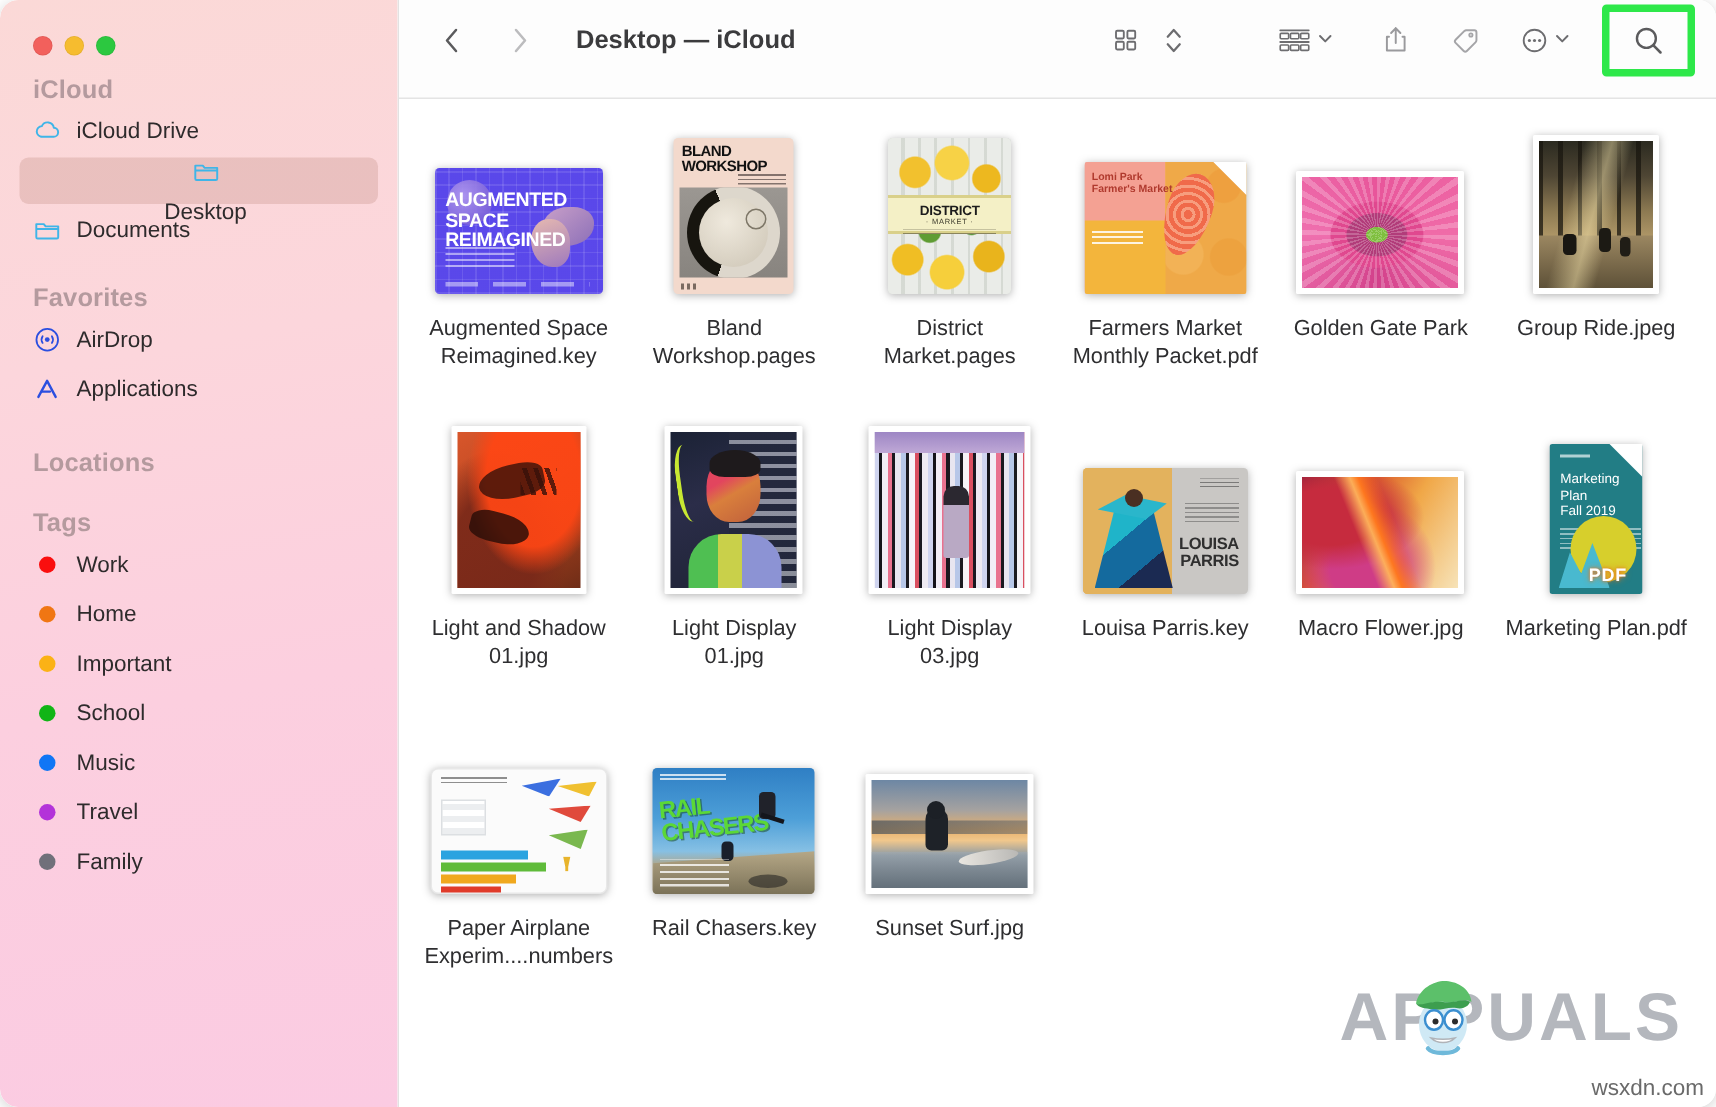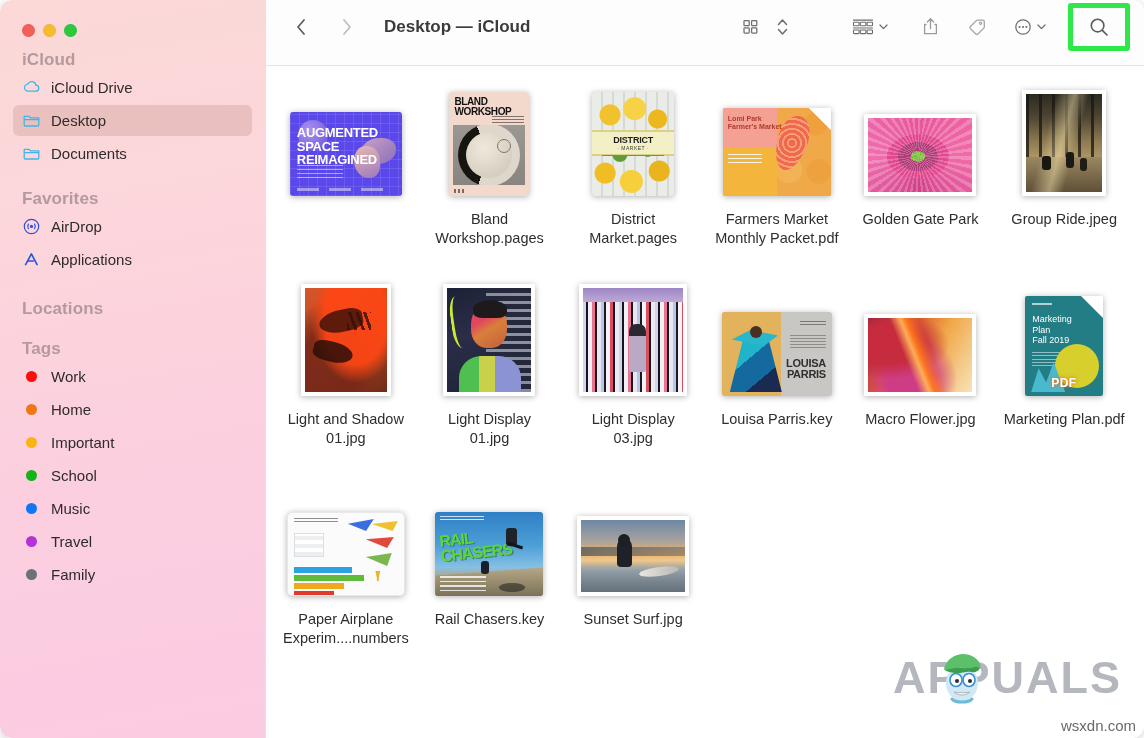--- a/index.html
+++ b/index.html
@@ -53,21 +53,21 @@
   .sb-item {
     display: flex; align-items: center;
     height: 31px;
     margin: 0 13px 2px 13px;
     padding-left: 9px;
     border-radius: 6px;
     gap: 10px;
     color: #2e2b2c;
     font-size: 15px;
   }
-  .sb-item.selected { background: rgba(193,138,130,0.30); }
+  .sb-item.selected { background: rgba(193,138,130,0.30); flex-direction: column; }
   .sb-ico { width: 19px; height: 19px; flex: 0 0 19px; display: flex; align-items: center; justify-content: center; }
   .sb-ico svg { display:block; }
   .tag-dot { width: 11px; height: 11px; border-radius: 50%; display:block; }
   .sb-label { line-height: 1; }
 
   
   #main {
     flex: 1 1 auto;
     height: 738px;
     background: #ffffff;
@@ -310,21 +310,21 @@
   .th-louisa .t2 { position:absolute; right:6px; top:22px; width:36px;height:14px;
     background: repeating-linear-gradient(0deg, rgba(70,70,70,.45) 0 1px, transparent 1px 3px);}
 
   .th-macro { width: 104px; height: 74px;
     background:
       linear-gradient(68deg, rgba(255,255,255,0) 38%, rgba(255,180,90,.95) 46%, rgba(255,120,30,.98) 50%, rgba(255,190,110,0) 60%),
       radial-gradient(ellipse at 18% 36%, #c62b3e 0 28%, transparent 52%),
       radial-gradient(ellipse at 40% 82%, #cf3c86 0 26%, transparent 54%),
       linear-gradient(120deg,#8e1f3d 0%, #d9562a 32%, #f0a747 58%, #f7e3b8 100%);}
 
-  .th-marketing { width: 78px; height: 100px; position:relative;}
+  .th-marketing { width: 62px; height: 100px; position:relative;}
   .th-marketing .pg { position:absolute; inset:0; background:#227d85; border-radius:2px; overflow:hidden;}
   .th-marketing .ttl { position:absolute; left:7px; top:18px; color:#fff; font-size:9px; line-height:10.5px;}
   .th-marketing .bar { position:absolute; left:7px; top:7px; width:20px;height:2px; background:rgba(255,255,255,.65);}
   .th-marketing .txt { position:absolute; left:7px; top:54px; width:54px; height:16px;
     background: repeating-linear-gradient(0deg, rgba(255,255,255,.5) 0 1px, transparent 1px 3.2px);}
   .th-marketing .mtn { position:absolute; left:6px; bottom:4px; width:34px;height:34px;
     background:#49b9cf; clip-path: polygon(0 100%, 22% 30%, 44% 72%, 66% 12%, 100% 100%);}
   .th-marketing .circ { position:absolute; right:4px; bottom:8px; width:44px;height:44px;border-radius:50%;
     background:#d7cf2c;}
   .th-marketing .pdf { position:absolute; left:26px; bottom:6px; font-size:12px; font-weight:bold;
@@ -630,20 +630,22 @@
         <div class="thumb-box">
           <div class="thumb th-augmented">
             <div class="blob1"></div>
               <div class="blob2"></div>
               <div class="blob3"></div>
             <div class="txt"><span>AUGMENTED</span><br><span>SPACE</span><br><span>REIMAGINED</span></div>
             <div class="small"></div>
               <div class="foot"></div>
           </div>
         </div>
+        <div class="file-label" style="white-space:pre-line">Augmented Space
+Reimagined.key</div>
       </div>
 
       <div class="file-item">
         <div class="thumb-box">
           <div class="thumb th-bland">
             <div class="head"><span>BLAND</span><br><span>WORKSHOP</span></div>
             <div class="sub"></div>
             <div class="photo">
                 <div class="bowl"></div>
                 <div class="bowl2"></div>

